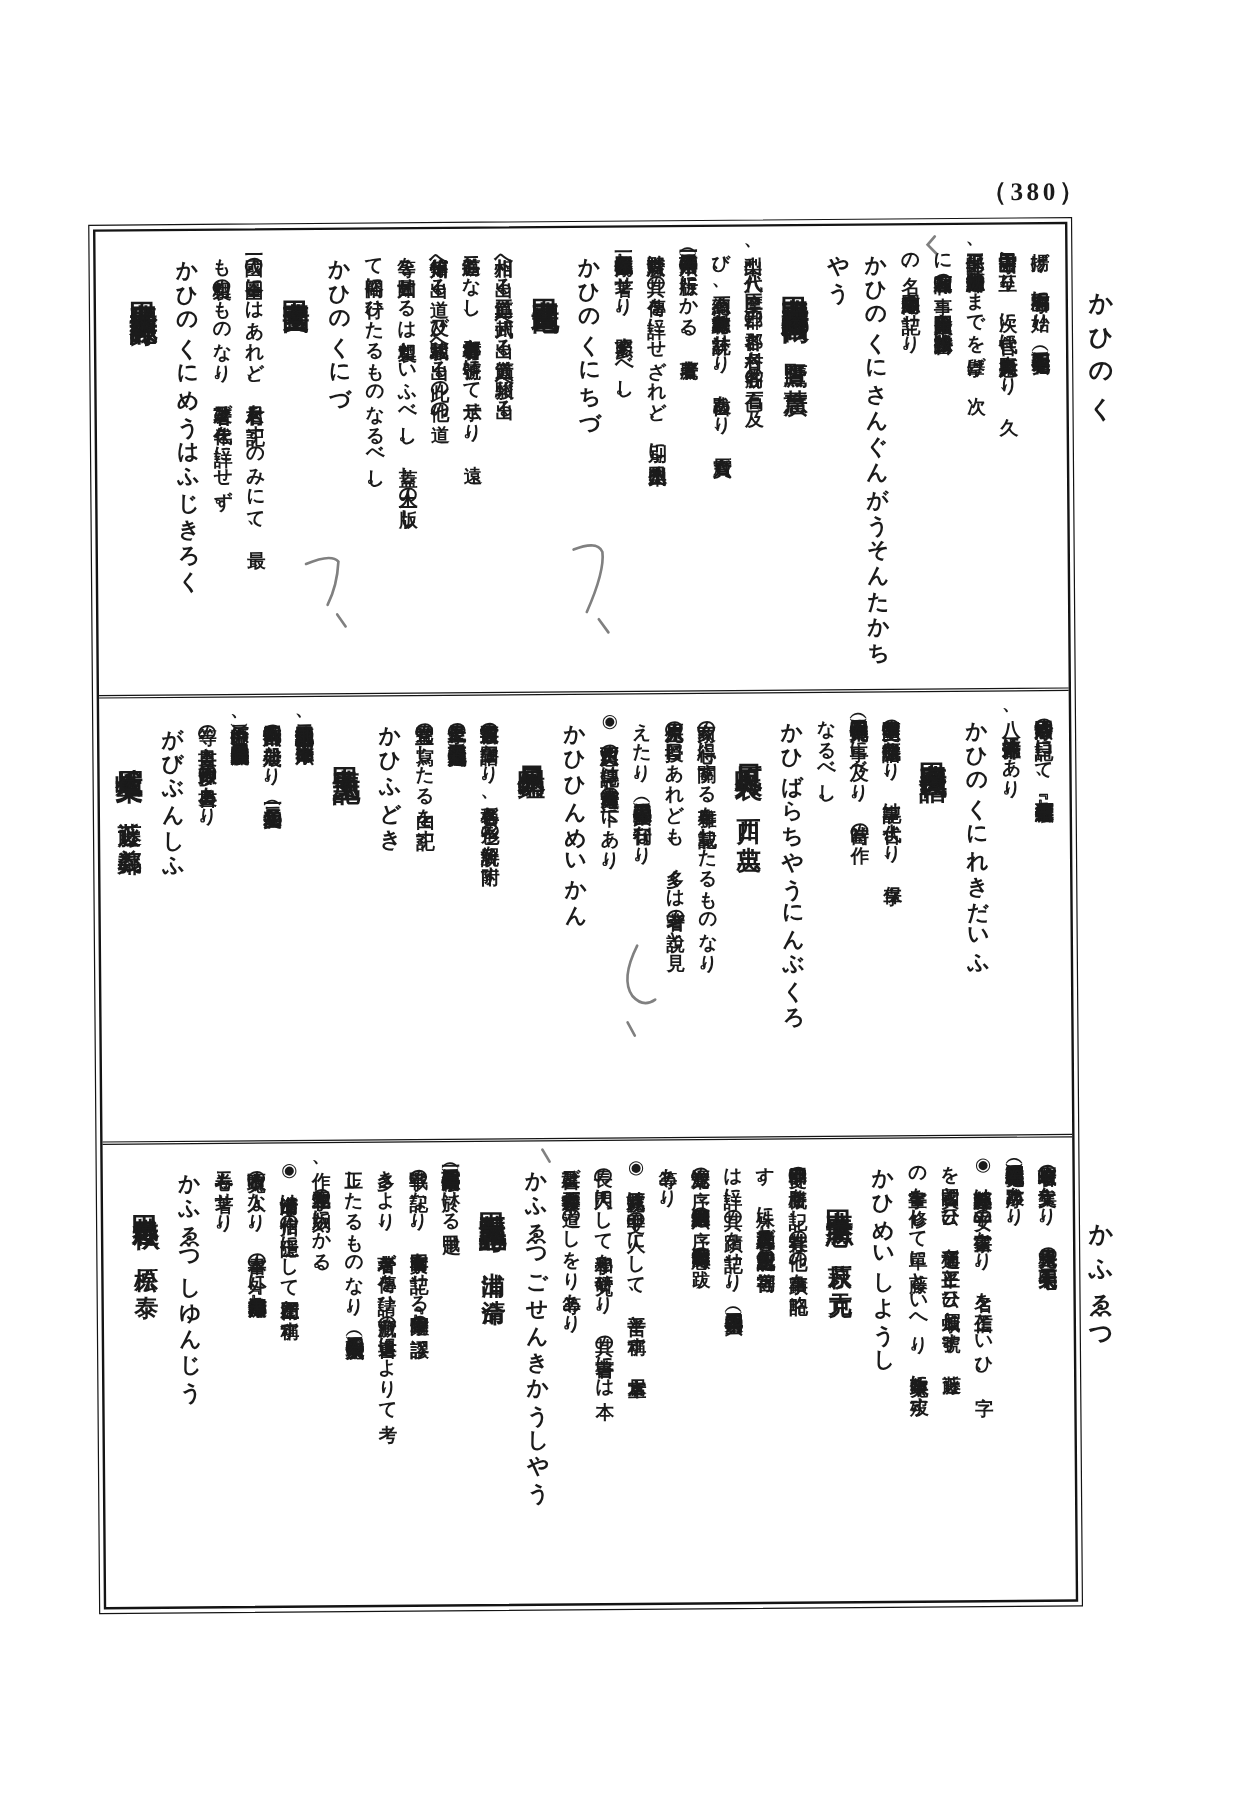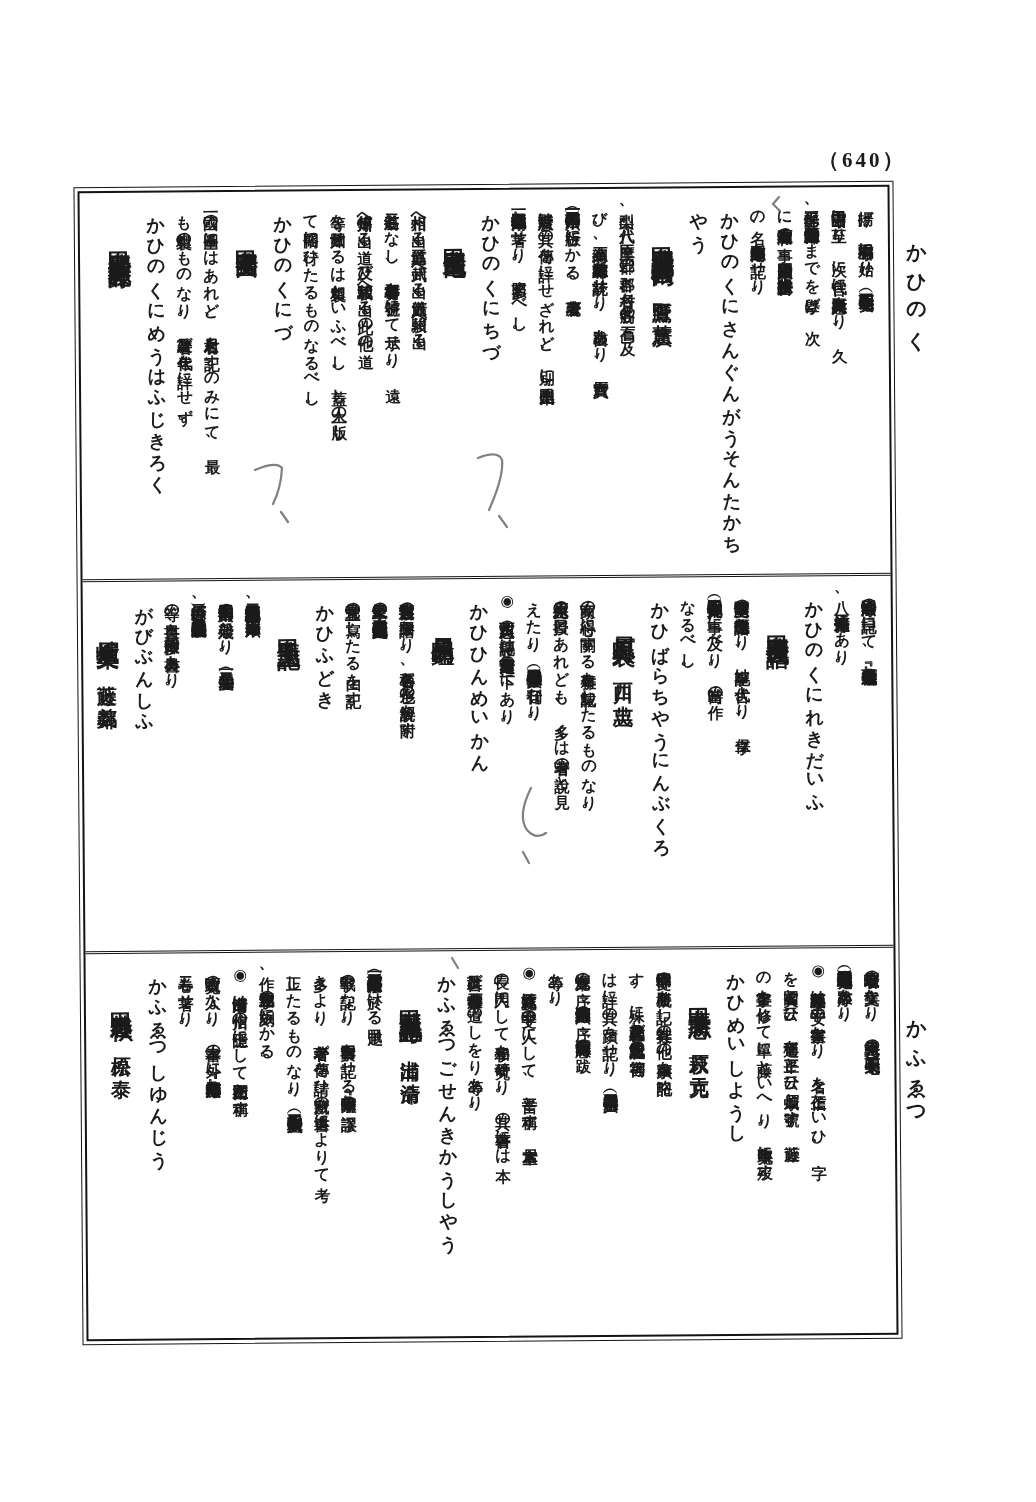--- a/index.html
+++ b/index.html
@@ -53,21 +53,21 @@
     font-size:10px;letter-spacing:0;margin-top:9px;font-weight:600;
   }
   .author{
     font-size:20px;font-weight:700;letter-spacing:1px;margin-top:30px;
   }
   .pencil{position:absolute;left:0;top:0;pointer-events:none;}
 </style>
 </head>
 <body>
 
-<div class="page-number">（640）</div>
+<div class="page-number">（380）</div>
 
 <div class="guide-word guide-top">かひのく</div>
 <div class="guide-word guide-bottom">かふゑつ</div>
 
 <div class="frame" id="bands">
     <div class="band band-1">
       <div class="col">揚げ、有馬出羽守に始り、明和四年丁亥（二四二七）</div>
       <div class="col">山口出雲守に至り、次に代官に奥野忠兵衛より、久</div>
       <div class="col">保平三郎、吉野總十郎二人當分預りまでを擧げ、次</div>
       <div class="col">に石和陣屋の事、國中川除入用金、川除普請掛役人</div>

